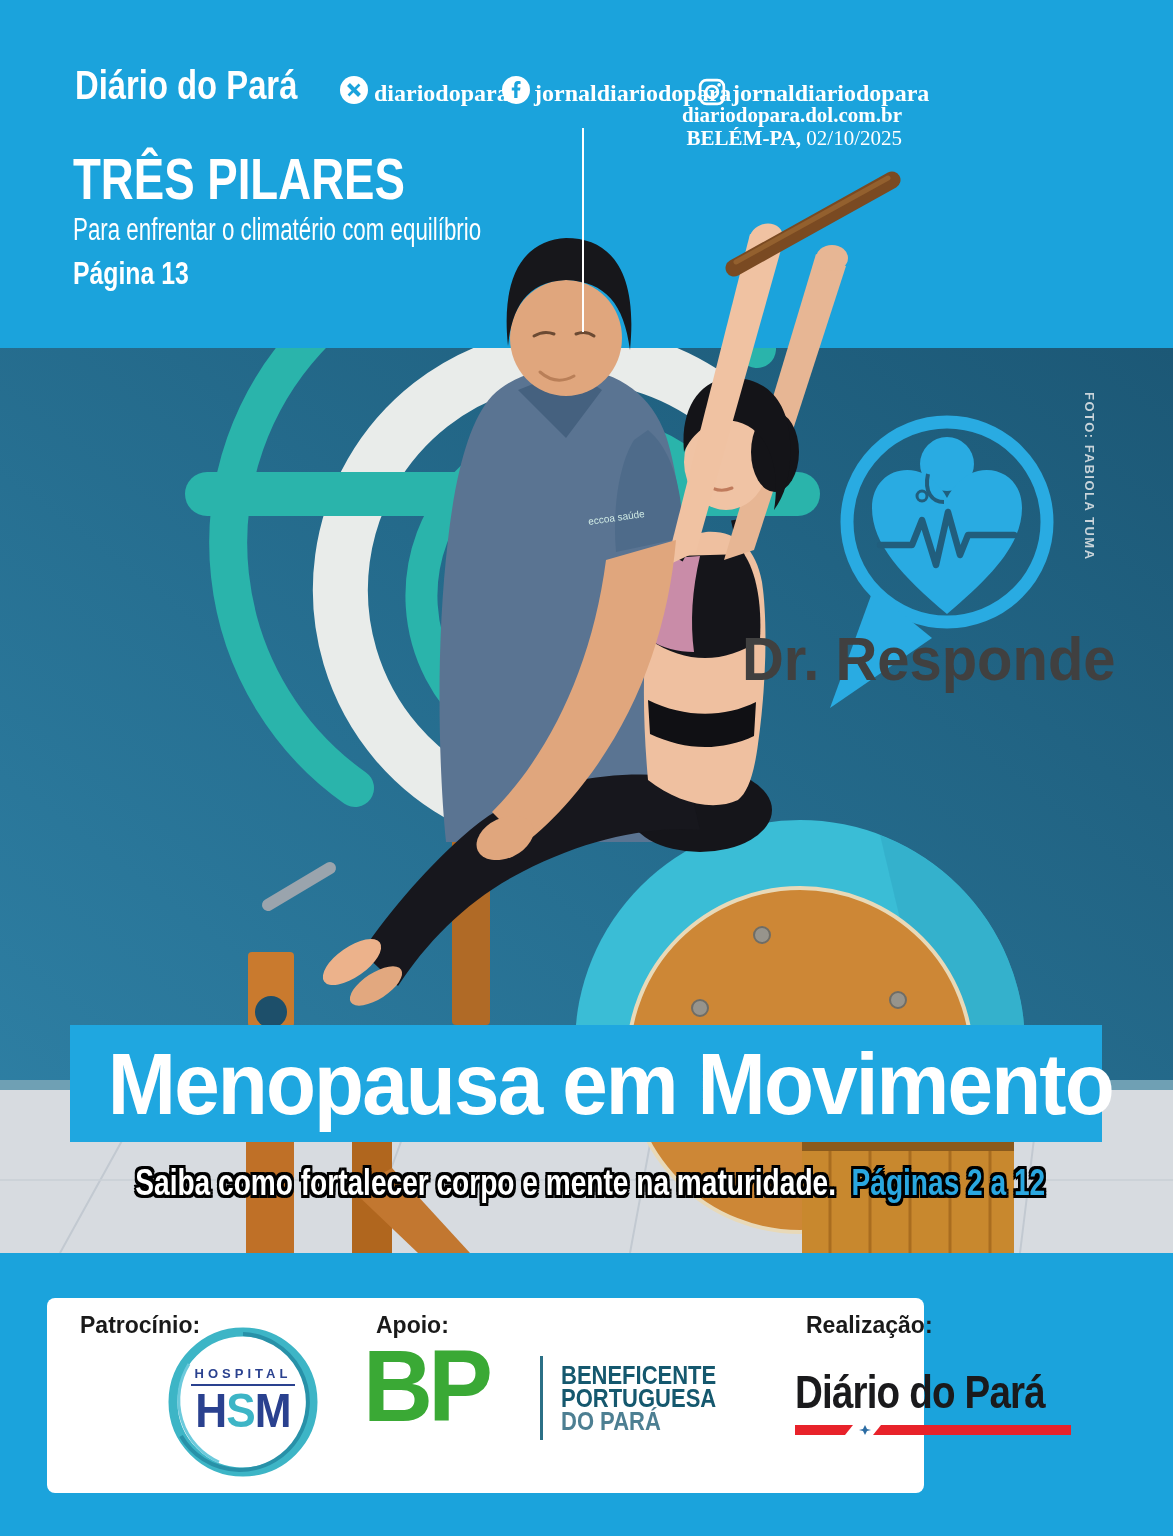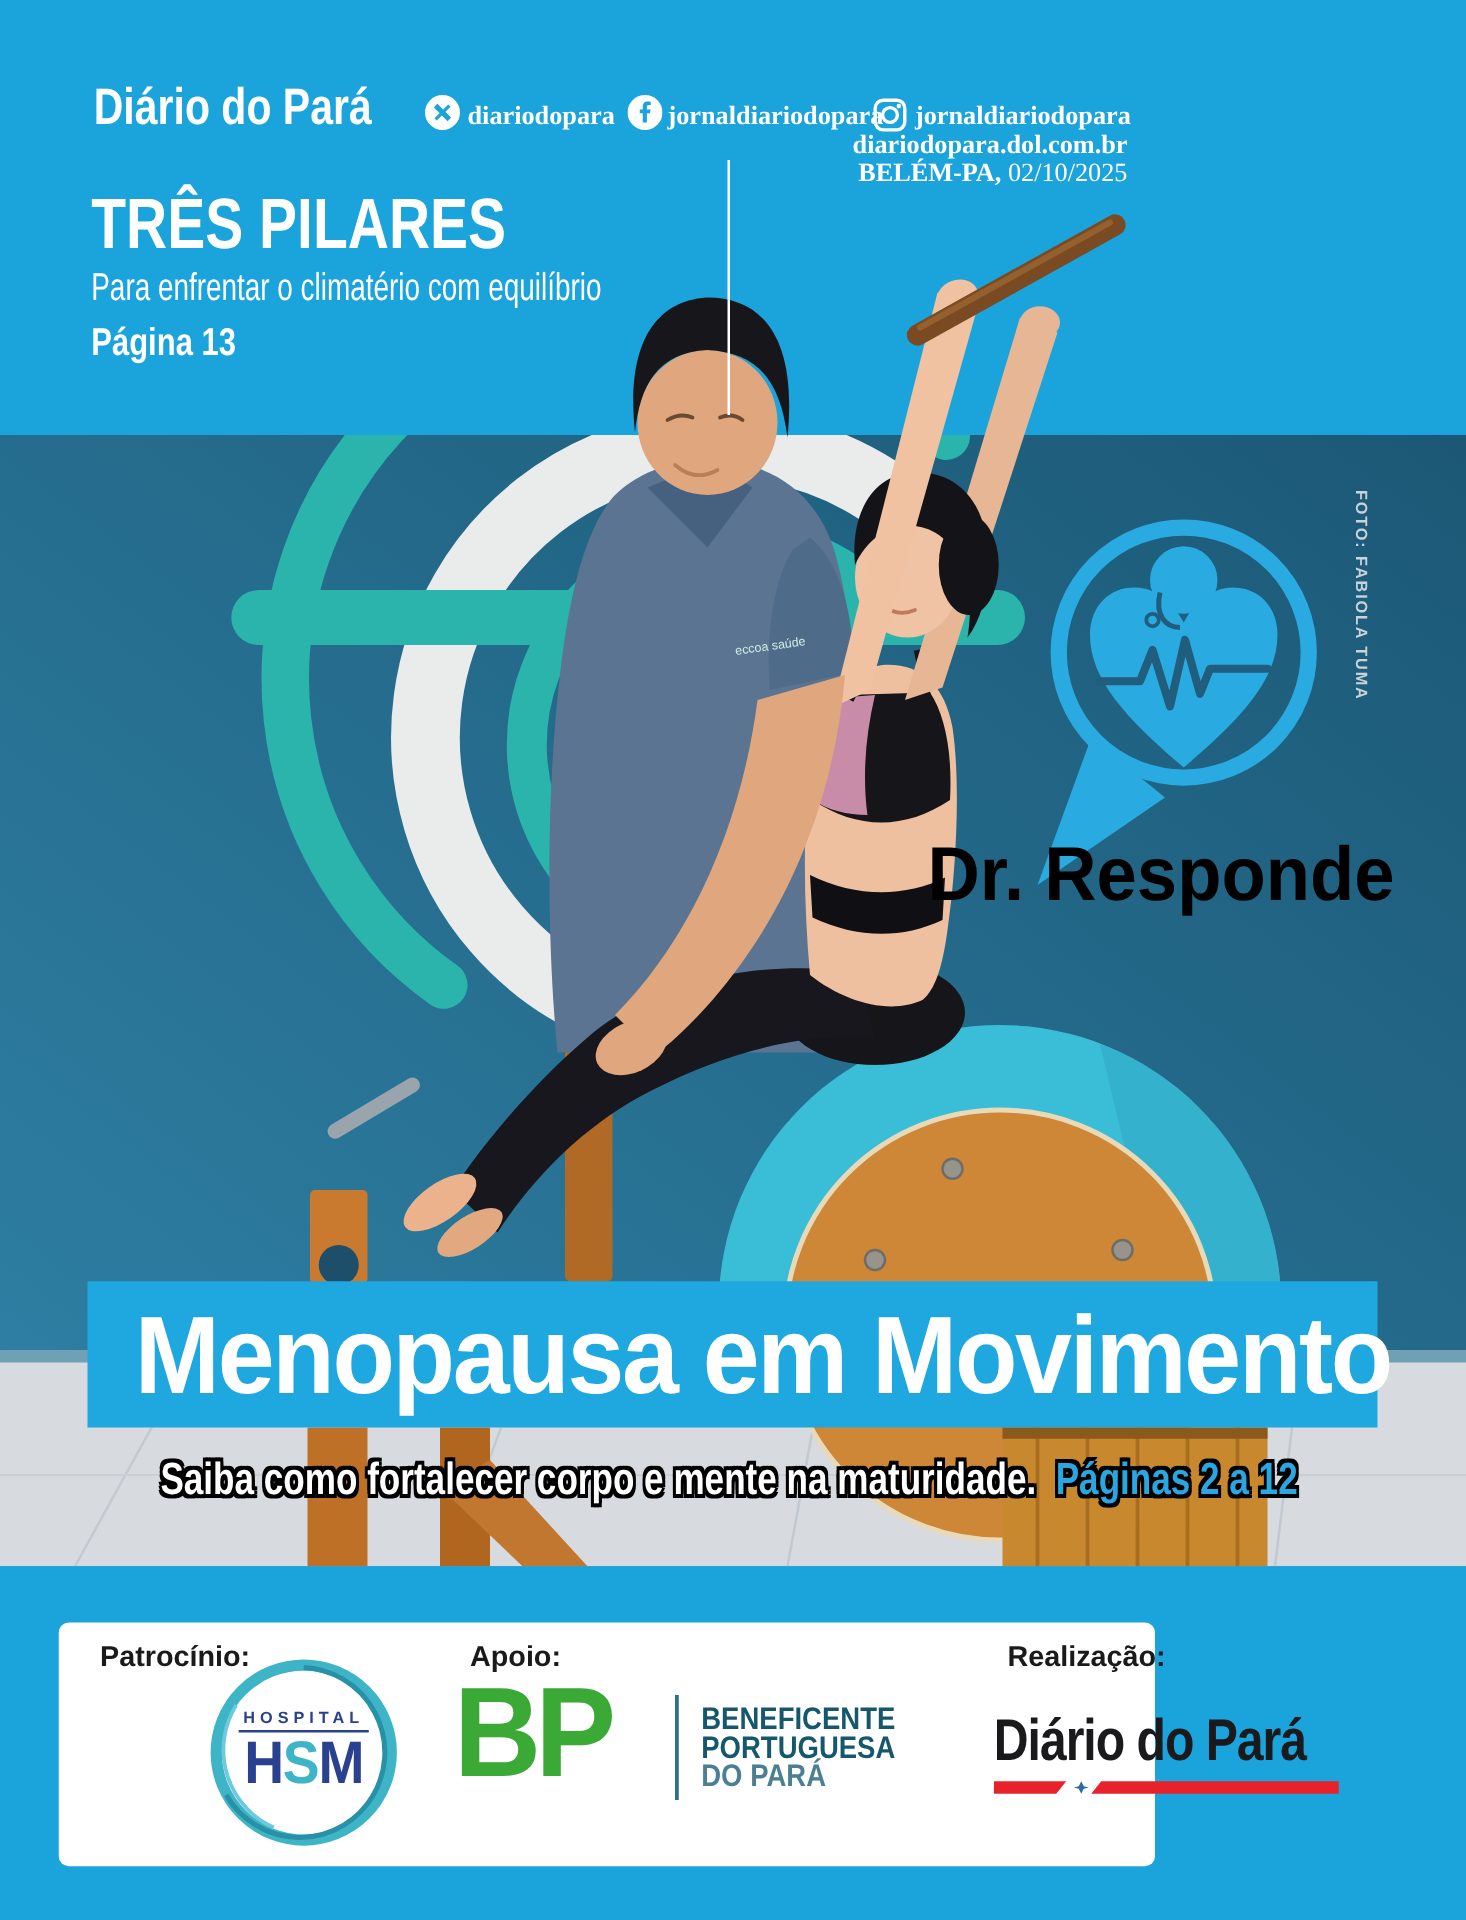--- a/index.html
+++ b/index.html
@@ -7,53 +7,53 @@
         background:#1ba3dc;font-family:"Liberation Sans",sans-serif;}
   .abs{position:absolute;}
   .scene{position:absolute;left:0;top:0;z-index:1;}
 
   
   .masthead{left:75px;top:62px;color:#fff;font-size:41px;font-weight:bold;
             white-space:nowrap;z-index:2;letter-spacing:0;}
   .sx{display:inline-block;transform-origin:0 50%;}
   .s80{transform:scaleX(.80);} .s72{transform:scaleX(.72);}
   .social{z-index:2;color:#fff;font-family:"Liberation Serif",serif;font-weight:bold;
-          font-size:21px;white-space:nowrap;}
+          font-size:24px;white-space:nowrap;}
   .soc-icon{position:absolute;top:76px;width:28px;height:28px;}
   .soc-txt{position:absolute;top:80px;}
   .siteline{right:271px;text-align:right;color:#fff;z-index:2;
             font-family:"Liberation Serif",serif;font-weight:bold;font-size:21px;
             white-space:nowrap;}
   .siteline .reg{font-weight:normal;}
   .vdivider{left:582px;top:128px;width:2px;height:204px;background:#fff;z-index:2;}
   .badge{left:938px;top:74px;width:184px;height:184px;background:#fff;border-radius:50%;
          z-index:2;text-align:center;}
   .badge .lbl{margin-top:28px;font-family:"Liberation Serif",serif;font-weight:bold;
               font-size:22px;color:#111;letter-spacing:0;}
   .badge .num{font-family:"Liberation Serif",serif;font-weight:bold;font-size:126px;
               line-height:110px;color:#1ba2db;}
   .t-title{left:73px;top:146px;color:#fff;font-size:57px;font-weight:bold;z-index:2;white-space:nowrap;}
   .t-deck{left:73px;top:212px;color:#fff;font-size:31px;font-weight:normal;z-index:2;white-space:nowrap;}
   .t-page{left:73px;top:256px;color:#fff;font-size:31px;font-weight:bold;z-index:2;white-space:nowrap;}
 
   
-  .dr-label{left:742px;top:664px;color:#000000;font-size:61px;font-weight:bold;
+  .dr-label{left:742px;top:624px;color:#404040;font-size:61px;font-weight:bold;
             z-index:2;white-space:nowrap;}
   .dr-label .sx{transform-origin:0 50%;transform:scaleX(.95);}
   .credit{left:1082px;top:392px;z-index:2;color:#c9d4da;font-size:13px;font-weight:bold;
           letter-spacing:1.5px;writing-mode:vertical-rl;white-space:nowrap;}
   .shirt-logo{left:588px;top:512px;z-index:2;color:#cfeae4;font-size:10px;
               transform:rotate(-8deg);white-space:nowrap;}
 
   
   .band{left:70px;top:1025px;width:1032px;height:117px;background:#1fa7e0;z-index:2;
         text-align:center;}
   .band .txt{display:inline-block;color:#fff;font-size:88px;font-weight:bold;
              line-height:117px;letter-spacing:-2px;transform:scaleX(.93);white-space:nowrap;}
-  .subline{left:0;top:1162px;width:1173px;text-align:left;z-index:2;white-space:nowrap;}
+  .subline{left:0;top:1162px;width:1173px;text-align:right;z-index:2;white-space:nowrap;}
   .subline .wrap{display:inline-block;transform:scaleX(.78);font-size:36px;font-weight:bold;}
   .outline-w{color:#fff;text-shadow:-3px -3px 0 #000,3px -3px 0 #000,-3px 3px 0 #000,
              3px 3px 0 #000,0 -3px 0 #000,0 3px 0 #000,-3px 0 0 #000,3px 0 0 #000;}
   .outline-c{color:#2aa7e0;text-shadow:-3px -3px 0 #000,3px -3px 0 #000,-3px 3px 0 #000,
              3px 3px 0 #000,0 -3px 0 #000,0 3px 0 #000,-3px 0 0 #000,3px 0 0 #000;}
 
   
   .footer-card{left:47px;top:1298px;width:877px;height:195px;background:#fff;
                border-radius:8px;z-index:2;}
   .f-label{position:absolute;font-size:23px;font-weight:bold;color:#1a1a1a;top:14px;white-space:nowrap;}

